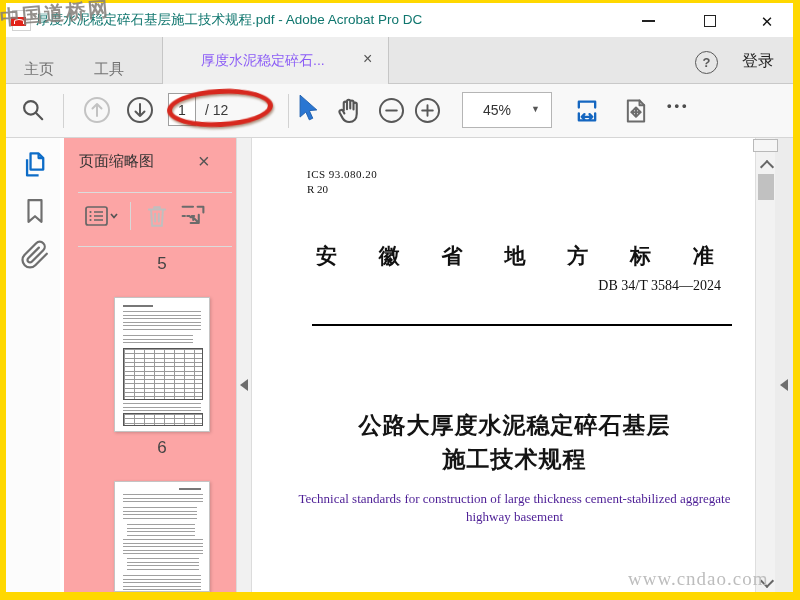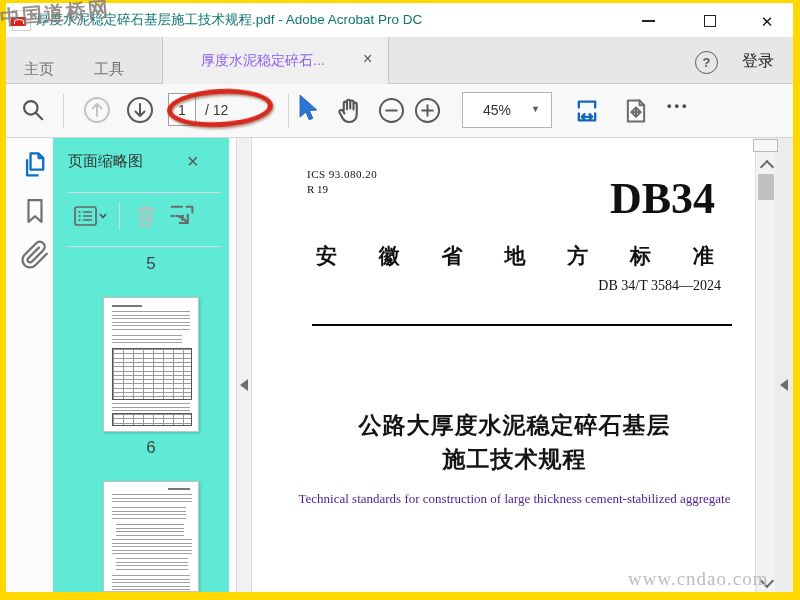--- a/index.html
+++ b/index.html
@@ -40,21 +40,21 @@
   .pagetotal{left:199px;top:18px;font-size:14px;color:#3a3a3a;white-space:nowrap;}
   .zoombox{left:456px;top:8px;width:90px;height:36px;border:1px solid #b5b5b5;background:#fff;box-sizing:border-box;}
   .zoomval{left:20px;top:9px;font-size:14px;color:#333;}
   .caret{left:68px;top:11px;font-size:9px;color:#555;}
   .moredots{left:661px;top:14px;font-size:13px;letter-spacing:3px;color:#4d4d4d;font-weight:bold;}
   .red-ellipse{left:161px;top:5px;width:106px;height:38px;border:5px solid #d7281e;border-radius:50%;
                transform:rotate(-3deg);box-sizing:border-box;filter:drop-shadow(1px 2px 1px rgba(90,40,0,.45));z-index:5;}
 
   
   .iconstrip{left:6px;top:138px;width:54px;height:454px;background:#fcfcfc;}
-  .panel{left:53px;top:138px;width:176px;height:454px;background:#5eead4;}
+  .panel{left:64px;top:138px;width:176px;height:454px;background:#fca5a5;}
   .panel-title{left:15px;top:14px;font-size:15px;color:#333;}
   .panel-x{left:134px;top:12px;font-size:20px;color:#555;}
   .ph-line{left:14px;width:154px;height:1px;background:#dcdcdc;}
   .vline{width:1px;background:#d8d8d8;}
 
   .thumb{background:#fff;border:1px solid #c4c4c4;box-shadow:1px 1px 3px rgba(0,0,0,.18);box-sizing:border-box;overflow:hidden;}
   .pagelabel{width:96px;text-align:center;font-size:17px;color:#444;}
   .tl{background:repeating-linear-gradient(to bottom,#8f8f8f 0 1px,transparent 1px 3.6px);opacity:.85;}
   .bl{background:#777;}
   .grid{border:1px solid #555;box-sizing:border-box;
@@ -275,28 +275,28 @@
       <div class="abs chev-down" style="left:6px;top:326px;"></div>
     </div>
   </div>
 
   <div class="abs splitter">
     <div class="abs tri-left" style="left:3px;top:241px;"></div>
   </div>
 
   <div class="abs page">
     <div class="abs ics">ICS 93.080.20</div>
-    <div class="abs rcode">R 19</div>
-    <div class="abs dblogo">DB34</div>
+    <div class="abs rcode">R 20</div>
     <div class="abs stdcat">安徽省地方标准</div>
     <div class="abs stdnum">DB 34/T 3584—2024</div>
     <div class="abs hline"></div>
     <div class="abs doctitle doctitle2">施工技术规程</div>
     <div class="abs doctitle">公路大厚度水泥稳定碎石基层</div>
     <div class="abs suben">Technical standards for construction of large thickness cement-stabilized aggregate</div>
+    <div class="abs suben suben2">highway basement</div>
   </div>
 
   <div class="abs topbox"></div>
   <div class="abs dscroll">
     <div class="abs chev-up" style="left:6px;top:24px;"></div>
     <div class="abs sthumb" style="left:2px;top:36px;width:16px;height:26px;"></div>
     <div class="abs chev-down" style="left:6px;top:438px;"></div>
   </div>
   <div class="abs rgutter">
     <div class="abs tri-left" style="left:5px;top:241px;"></div>

